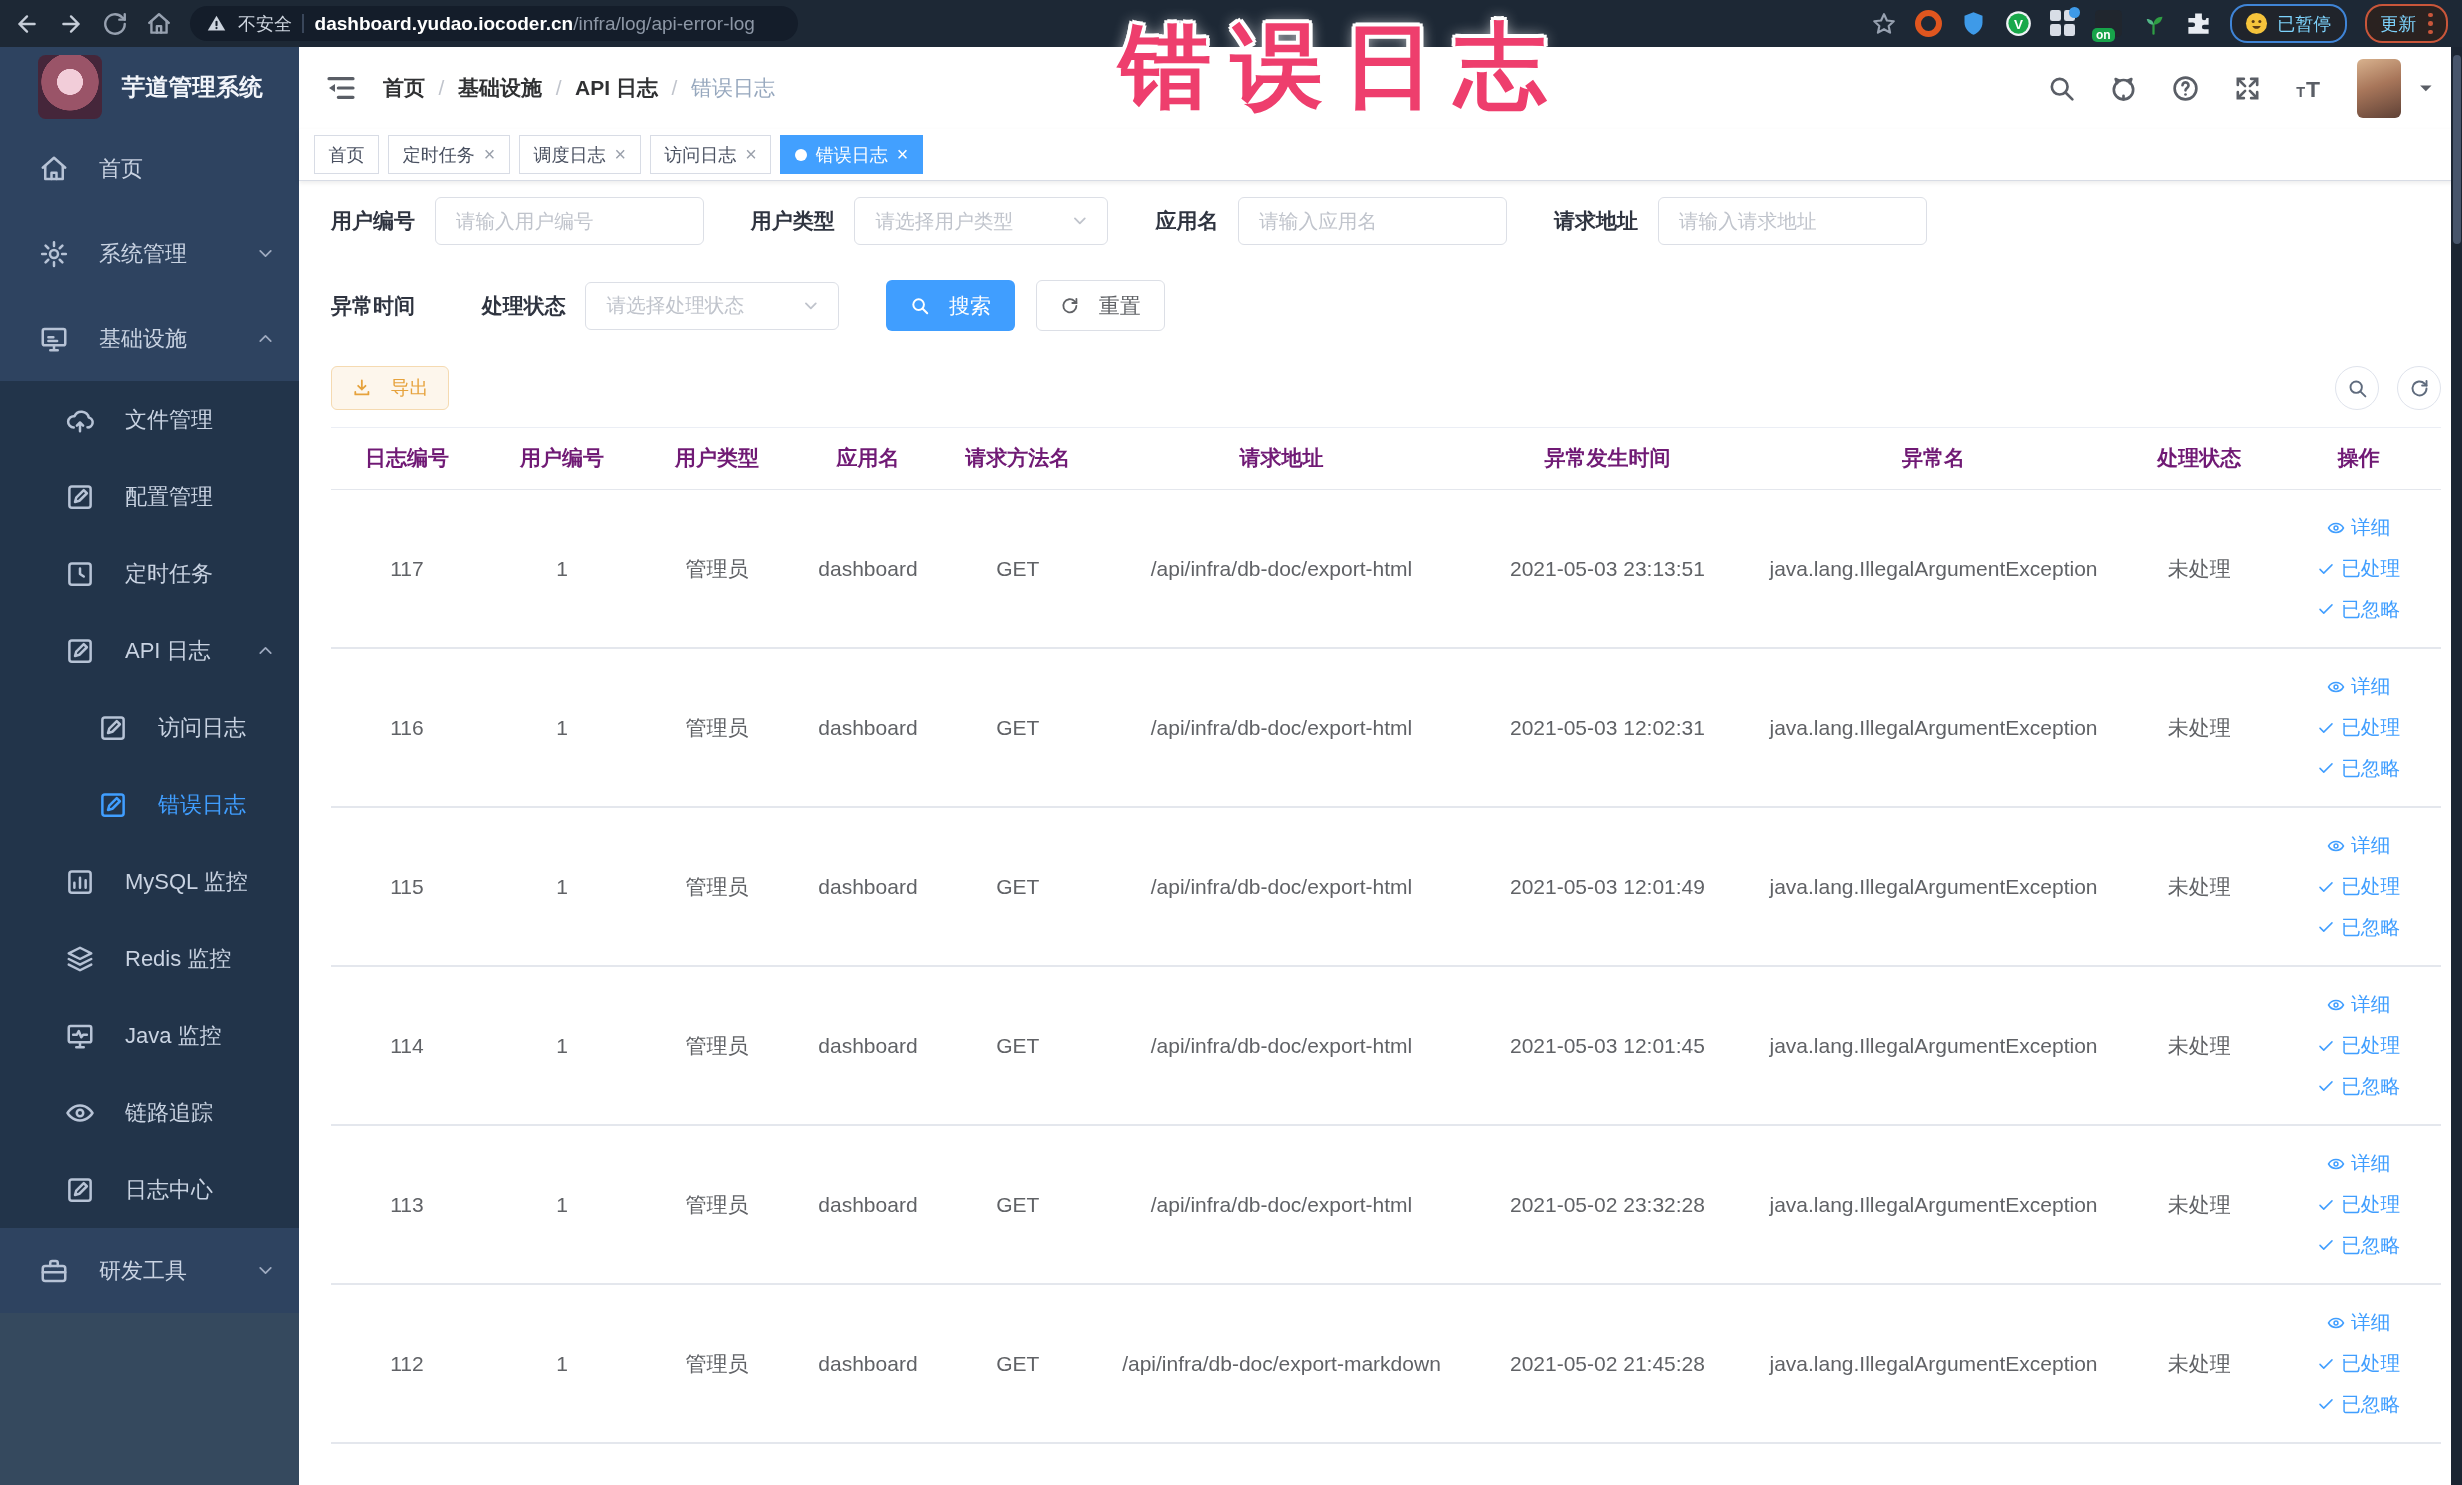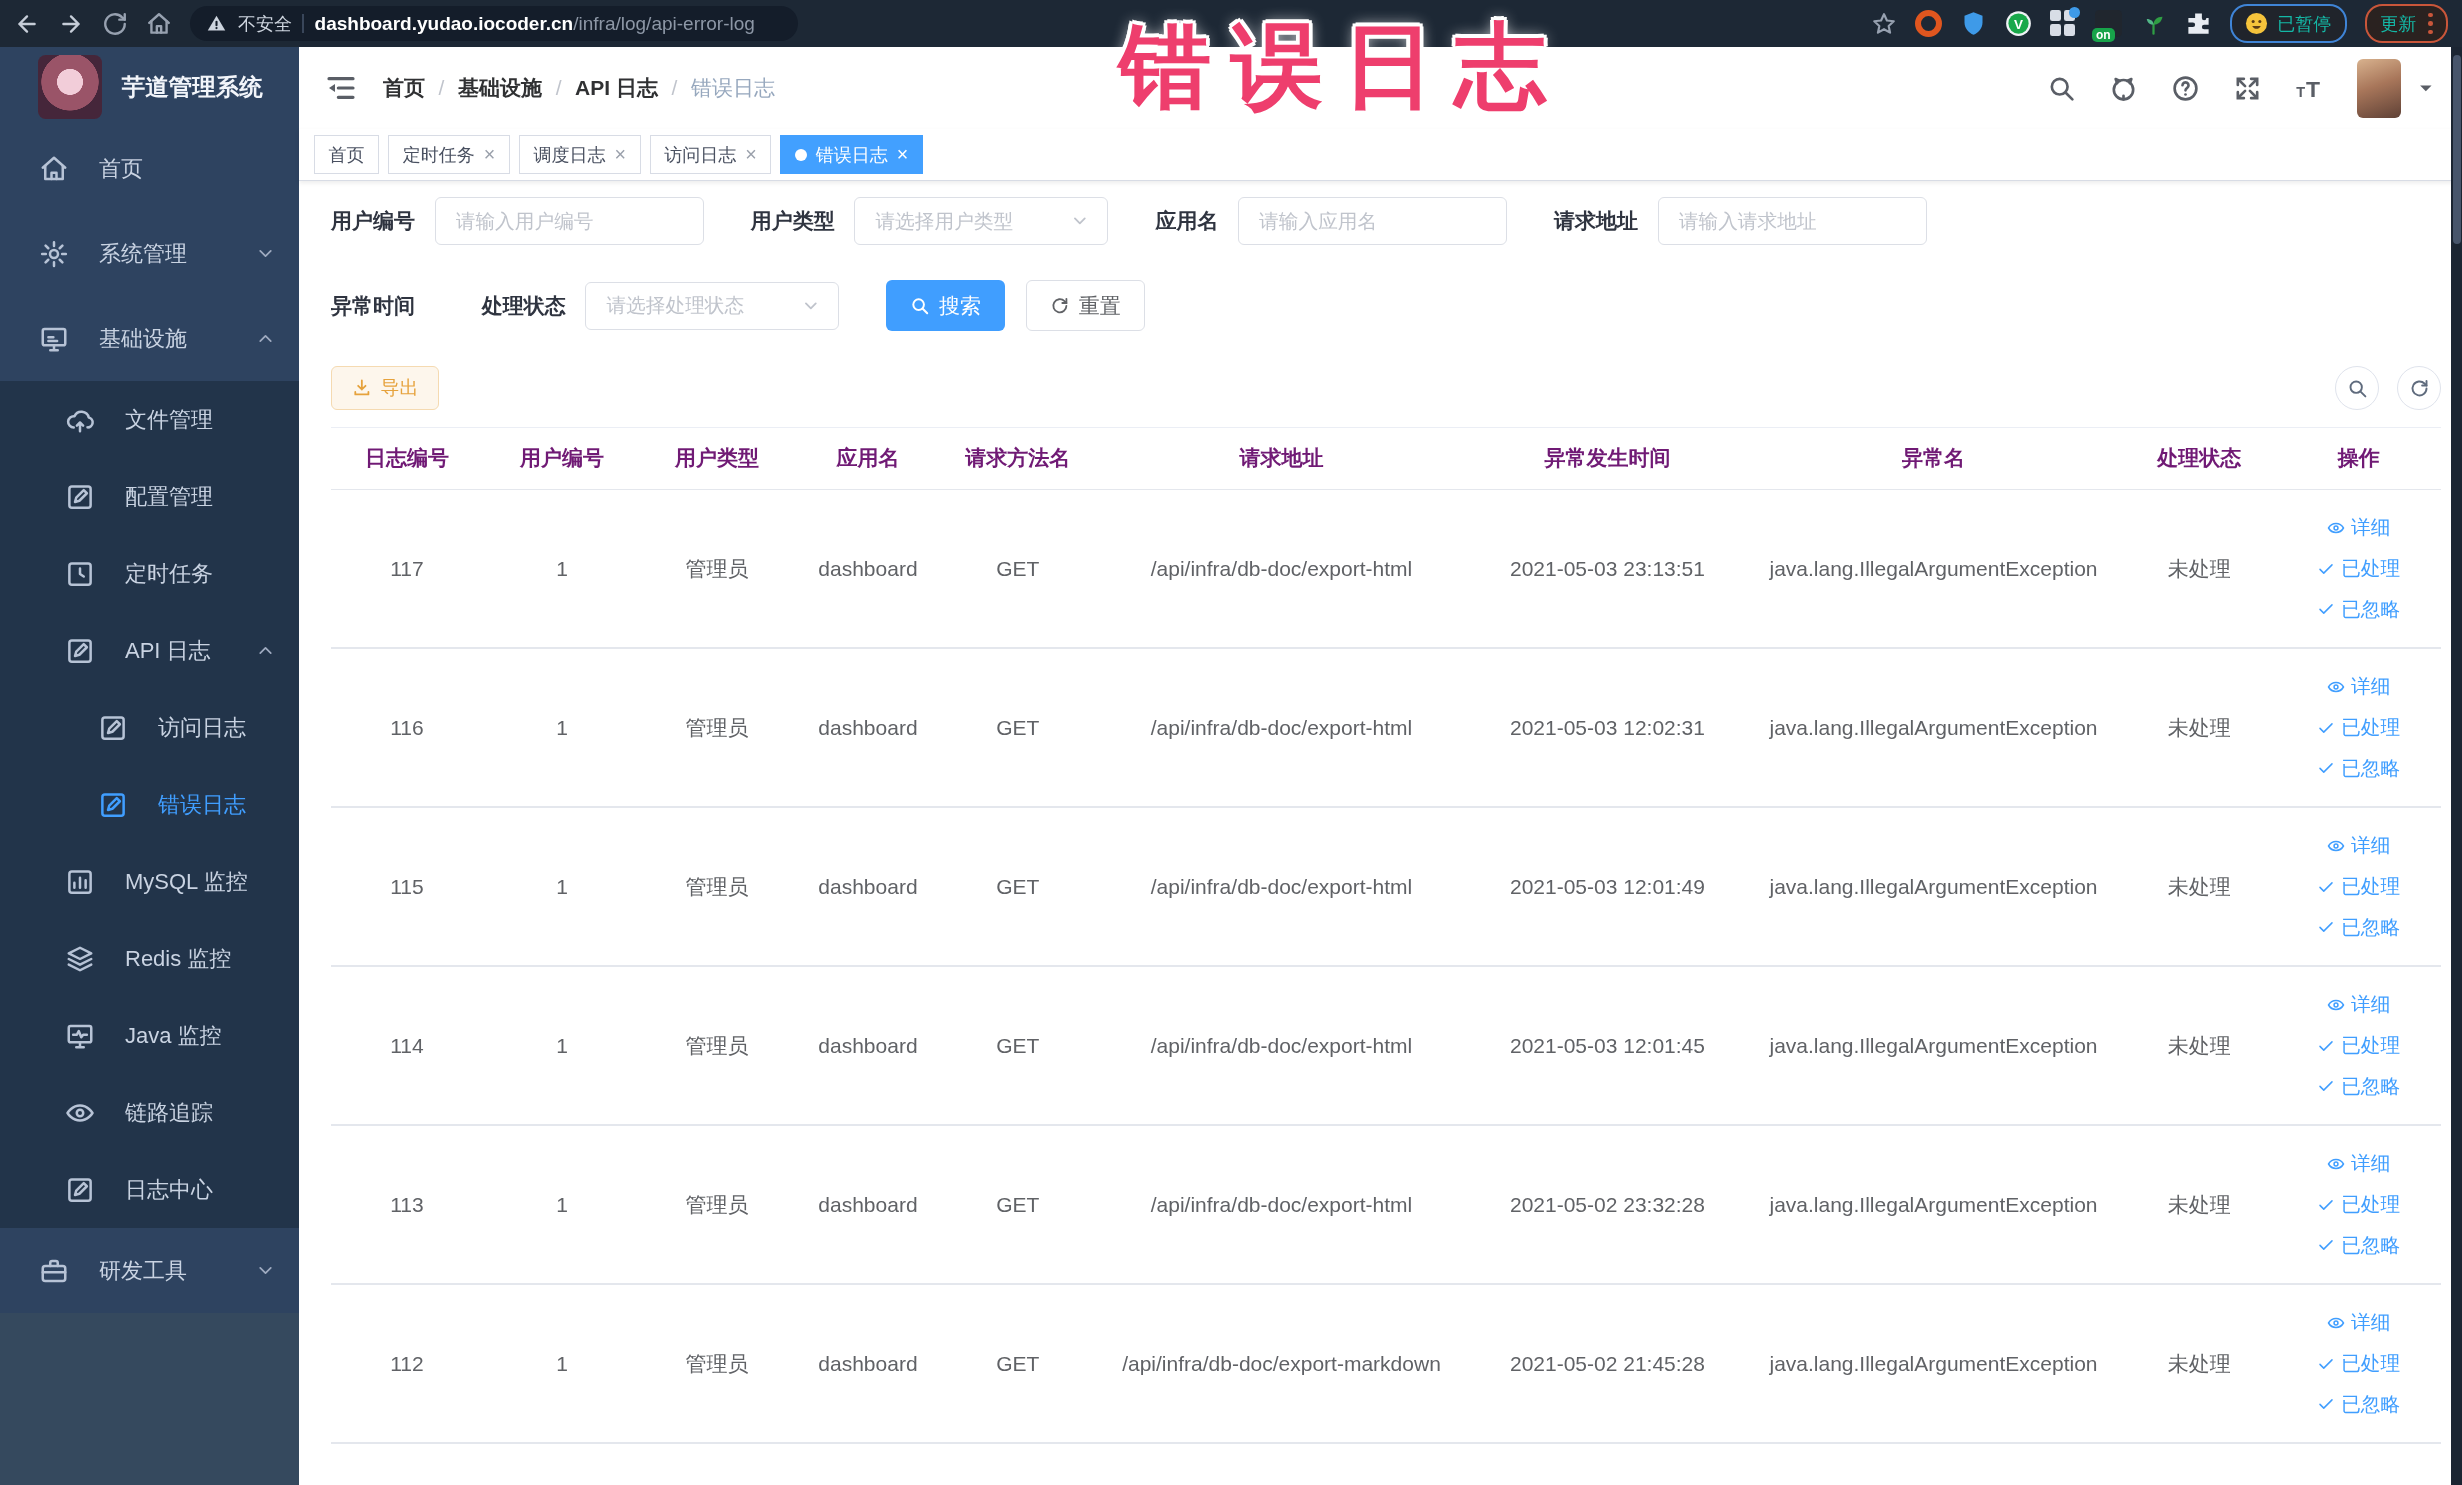--- a/index.html
+++ b/index.html
@@ -17,21 +17,21 @@
   .url-text{font-size:19px;color:#fff;font-weight:600;white-space:nowrap;overflow:hidden;}
   .url-path{color:#8d97a6;font-weight:400;}
   .spacer{flex:1;}
   .ext{width:27px;height:27px;flex:none;cursor:pointer;}
   .ext-ring{border-radius:50%;box-sizing:border-box;border:6.8px solid #e0561f;}
   .ext-grid{position:relative;display:grid;grid-template-columns:11.4px 11.4px;grid-template-rows:11.4px 11.4px;gap:3px;}
   .ext-grid i{background:#d8dde6;border-radius:2.3px;}
   .ext-grid .bdot{position:absolute;right:-3px;top:-3px;width:10.6px;height:10.6px;border-radius:50%;background:#3e9ae8;}
   .ext-on{background:#20262e;border-radius:4.5px;position:relative;}
   .ext-on b{position:absolute;left:-3px;bottom:-4.5px;background:#17a34a;color:#fff;font-size:12px;font-weight:700;padding:0.8px 4.5px;border-radius:5px;line-height:1;}
-  .pill{height:35px;border-radius:17.4px;display:flex;align-items:center;gap:9px;padding:0 13.6px;font-size:18px;color:#14b8a6;cursor:pointer;white-space:nowrap;}
+  .pill{height:35px;border-radius:17.4px;display:flex;align-items:center;gap:9px;padding:0 13.6px;font-size:18px;color:#7dd3fc;cursor:pointer;white-space:nowrap;}
   .pill.paused{border:2.3px solid #3f84d6;background:#20242b;}
   .pill.update{border:2.3px solid #c9563a;background:#2a2220;}
   .vdots{display:flex;flex-direction:column;gap:3.8px;margin-left:3px;}
   .vdots i{width:4.5px;height:4.5px;border-radius:50%;background:#c9563a;}
   
   .app{display:flex;height:1439px;}
   .sidebar{width:299px;background:#2e4360;display:flex;flex-direction:column;flex:none;overflow:hidden;}
   .logo{height:79px;display:flex;align-items:center;padding-left:38px;gap:19.7px;}
   .logo-img{width:64px;height:64px;border-radius:7.6px;flex:none;
             background:radial-gradient(circle at 50% 42%,#f2cdd9 0 26%,#9a5468 27% 58%,#45263a 59%);}
@@ -70,21 +70,21 @@
   .f-item{display:flex;align-items:center;margin-right:47px;}
   .f-label{font-size:21px;font-weight:700;color:#2f3440;margin-right:19.7px;white-space:nowrap;}
   .f-input{box-sizing:border-box;display:flex;align-items:center;height:48px;border:1.5px solid #dcdfe6;border-radius:6px;background:#fff;padding:0 18px;}
   .f-input input{border:none;outline:none;font-size:19.7px;color:#606266;width:100%;background:transparent;font-family:inherit;}
   .f-input input::placeholder{color:#c0c4cc;}
   .f-input.text{width:269px;}
   .f-input.select{width:254px;cursor:pointer;}
   .sel-arrow{margin-left:auto;width:19.7px;height:19.7px;color:#c0c4cc;flex:none;}
   .f-input.date{width:356px;gap:12px;color:#c0c4cc;font-size:19.7px;cursor:pointer;}
   .cal{width:21px;height:21px;color:#c0c4cc;flex:none;}
-  .btn{height:51px;box-sizing:border-box;border-radius:6px;display:inline-flex;align-items:center;gap:9px;font-size:21px;padding:0 23px;cursor:pointer;border:1.5px solid transparent;white-space:nowrap;}
+  .btn{height:51px;box-sizing:border-box;border-radius:6px;display:inline-flex;align-items:center;gap:19px;font-size:21px;padding:0 23px;cursor:pointer;border:1.5px solid transparent;white-space:nowrap;}
   .btn .bic{width:19.7px;height:19.7px;}
   .btn.primary{background:#409eff;color:#fff;margin-right:21px;}
   .btn.plain{background:#fff;border-color:#dcdfe6;color:#606266;}
   .btn.warning{background:#fdf6ec;border-color:#f5dab1;color:#e6a23c;height:44px;font-size:19px;padding:0 19.7px;}
   .toolbar{display:flex;align-items:flex-end;margin:9px 0 16.7px;}
   .tool-right{margin-left:auto;display:flex;gap:18px;}
   .circle-btn{width:44px;height:44px;box-sizing:border-box;border-radius:50%;border:1.5px solid #dfe3ec;display:flex;align-items:center;justify-content:center;color:#5f6b7d;background:#fff;cursor:pointer;}
   .circle-btn svg{width:21px;height:21px;}
   
   table{width:100%;border-collapse:collapse;table-layout:fixed;margin-top:6px;}

